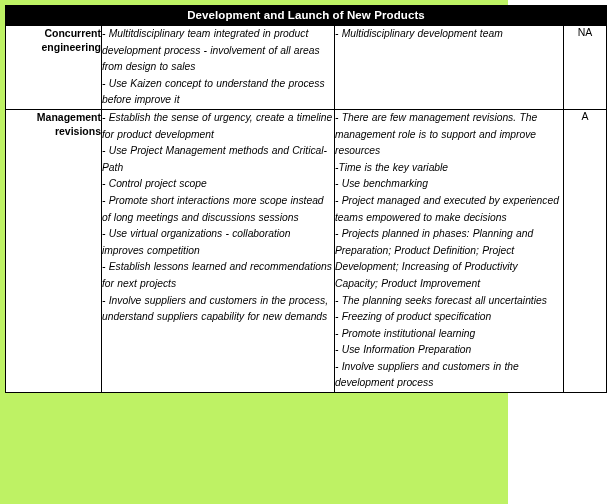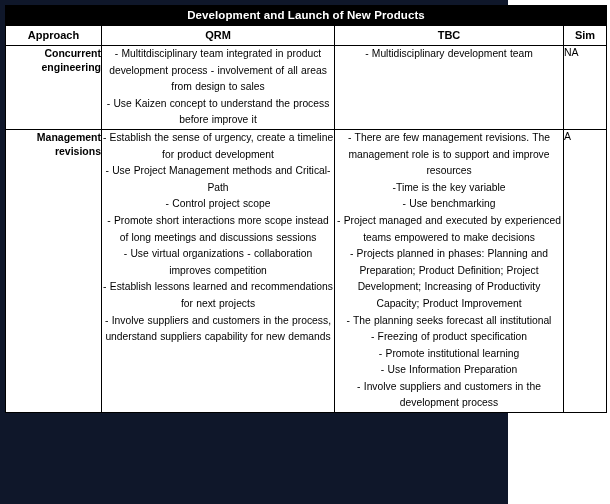--- a/index.html
+++ b/index.html
@@ -12,21 +12,21 @@
     height: 504px;
     overflow: hidden;
     font-family: "Liberation Sans", sans-serif;
     color: #000000;
   }
 
   .sheet {
     position: relative;
     width: 508px;
     height: 504px;
-    background: #0f172a;
+    background: #bef264;
     box-sizing: border-box;
   }
 
   table.matrix {
     position: absolute;
     left: 5px;
     top: 5px;
     width: 601px;
     border-collapse: collapse;
     table-layout: fixed;
@@ -73,32 +73,34 @@
     line-height: 14px;
     vertical-align: middle;
     padding: 0 6px;
     text-align: right;
   }
 
   .body-cell {
     font-size: 10.3px;
     line-height: 16.6px;
     padding: 2px 5px 3px 4px;
-    text-align: center;
+    text-align: left;
     vertical-align: top;
     word-spacing: 0.4px;
+    font-style: italic;
   }
 
   .body-cell p {
     margin: 0;
     padding: 0;
   }
 
   .sim-cell {
     font-size: 10.5px;
+    text-align: center;
     vertical-align: middle;
     padding: 0 2px;
   }
 
   
   .c-approach { width: 96px; }
   .c-qrm      { width: 233px; }
   .c-tbc      { width: 229px; }
   .c-sim      { width: 43px; }
 </style>
@@ -109,26 +111,20 @@
   <table class="matrix">
     <colgroup>
       <col class="c-approach">
       <col class="c-qrm">
       <col class="c-tbc">
       <col class="c-sim">
     </colgroup>
     <thead>
       <tr>
         <th class="title-cell" colspan="4">Development and Launch of New Products</th>
-      </tr>
-      <tr>
-        <th class="col-head">Approach</th>
-        <th class="col-head">QRM</th>
-        <th class="col-head">TBC</th>
-        <th class="col-head">Sim</th>
       </tr>
     </thead>
     <tbody>
       <tr>
         <td class="approach-cell">Concurrent engineering</td>
         <td class="body-cell">
             <p>- Multitdisciplinary team integrated in product development process - involvement of all areas from design to sales</p>
             <p>- Use Kaizen concept to understand the process before improve it</p>
           </td>
         <td class="body-cell">
@@ -146,21 +142,21 @@
             <p>- Use virtual organizations - collaboration improves competition</p>
             <p>- Establish lessons learned and recommendations for next projects</p>
             <p>- Involve suppliers and customers in the process, understand suppliers capability for new demands</p>
           </td>
         <td class="body-cell">
             <p>- There are few management revisions. The management role is to support and improve resources</p>
             <p>-Time is the key variable</p>
             <p>- Use benchmarking</p>
             <p>- Project managed and executed by experienced teams empowered to make decisions</p>
             <p>- Projects planned in phases: Planning and Preparation; Product Definition; Project Development; Increasing of Productivity Capacity; Product Improvement</p>
-            <p>- The planning seeks forecast all institutional</p>
+            <p>- The planning seeks forecast all uncertainties</p>
             <p>- Freezing of product specification</p>
             <p>- Promote institutional learning</p>
             <p>- Use Information Preparation</p>
             <p>- Involve suppliers and customers in the development process</p>
           </td>
         <td class="sim-cell">A</td>
       </tr>
     </tbody>
   </table>
 </div>

